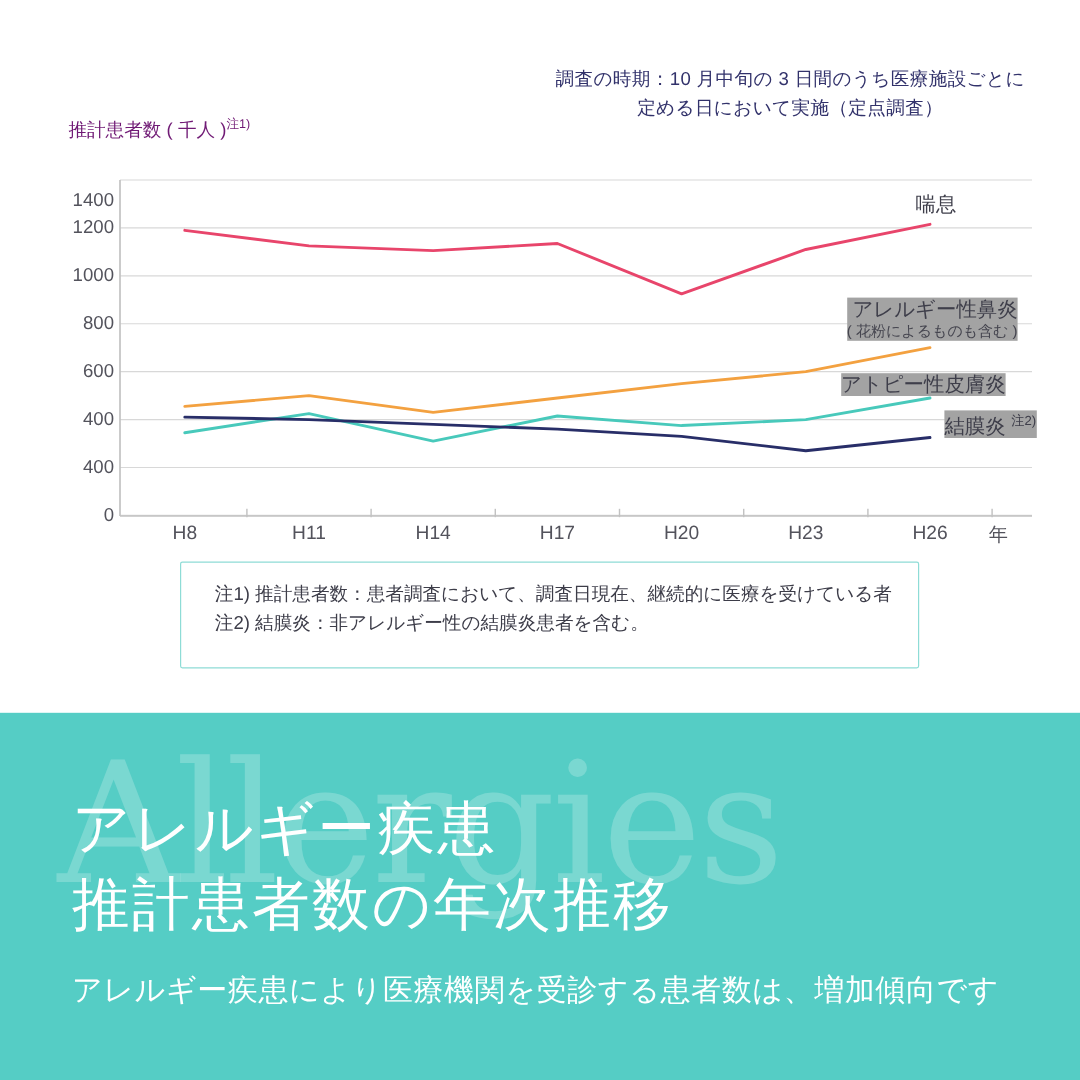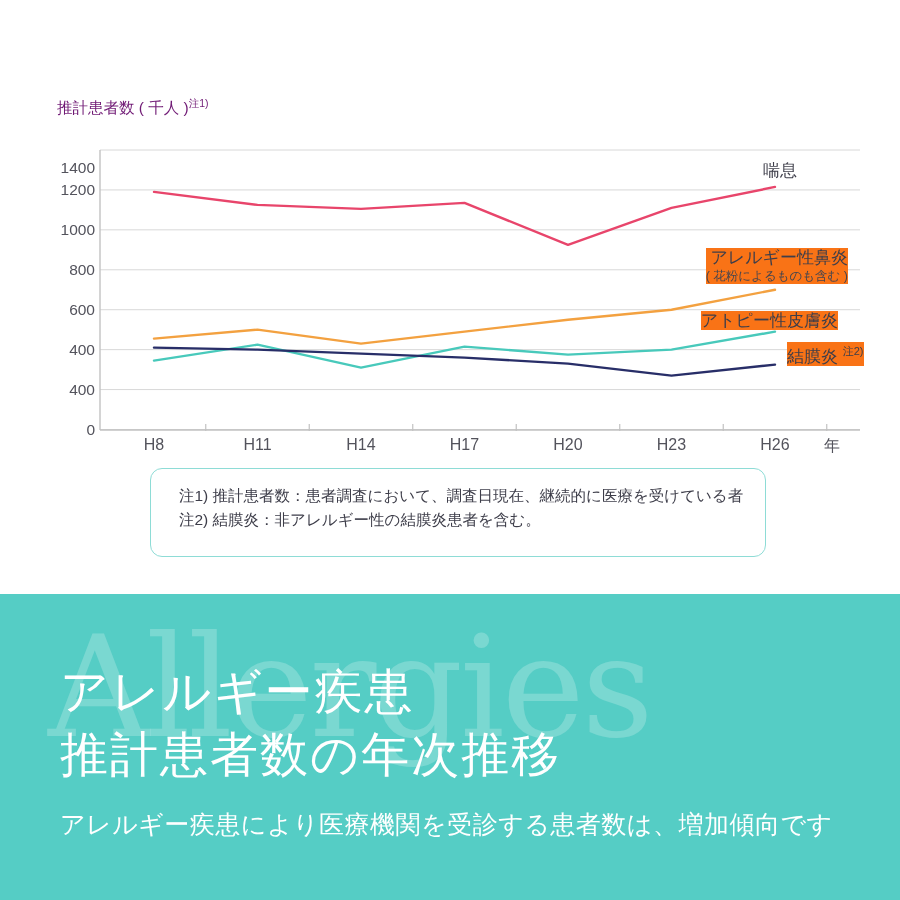--- a/index.html
+++ b/index.html
@@ -16,47 +16,51 @@
 
   
   .chart-area{position:absolute;left:0;top:0;width:900px;height:470px;}
   #chart-svg{position:absolute;left:0;top:0;}
   .tick-label{position:absolute;font-size:15.5px;color:#53535c;}
   .y-tick-label{width:60px;text-align:right;}
   .x-tick-label{width:70px;text-align:center;top:436px;font-size:16px;}
   .x-unit-label{position:absolute;top:436px;font-size:16px;color:#53535c;}
 
   
-  .series-label{position:absolute;color:#3e3e4a;font-size:17px;background:#f97316;line-height:19px;}
+  .series-label{position:absolute;color:#3e3e4a;font-size:17px;background:#a3a3a3;line-height:19px;}
   .label-asthma{left:763px;top:161px;background:transparent;}
   .label-rhinitis{right:52px;top:248px;text-align:right;}
   .label-rhinitis .sub{display:block;font-size:12.5px;line-height:15px;margin-top:2px;color:#45454f;}
   .label-atopic{right:62px;top:311px;}
   .label-conj{left:787px;top:342px;}
   .label-conj sup{font-size:11px;}
 
   
   .notes-box{position:absolute;left:150px;top:468px;width:616px;height:89px;
-    border:1px solid #8edcd6;border-radius:12px;background:#ffffff;box-sizing:border-box;}
+    border:1px solid #8edcd6;border-radius:2px;background:#ffffff;box-sizing:border-box;}
   .notes-text{margin:15px 0 0 28px;font-size:15.5px;line-height:24px;color:#3d3d49;}
 
   
   .footer{position:absolute;left:0;top:594px;width:900px;height:306px;overflow:hidden;}
   .watermark{position:absolute;left:48px;top:-8px;font-family:"DejaVu Serif","Liberation Serif",serif;
     font-size:140px;line-height:1.45;color:rgba(255,255,255,0.22);letter-spacing:-3px;white-space:nowrap;}
   .footer-title{position:absolute;left:60px;top:66px;font-family:"DejaVu Serif","Liberation Serif",serif;
     color:#ffffff;font-size:48px;line-height:63px;letter-spacing:2px;font-weight:normal;margin:0;}
   .footer-subtitle{position:absolute;left:60px;top:214px;font-family:"DejaVu Serif","Liberation Serif",serif;
     color:#ffffff;font-size:25px;letter-spacing:.5px;}
 </style>
 </head>
 <body>
 
 <div class="page">
 
+  <div class="annotation">
+    <div>調査の時期：10 月中旬の 3 日間のうち医療施設ごとに</div>
+    <div>定める日において実施（定点調査）</div>
+  </div>
 
   <div class="y-axis-title">
     <span>推計患者数 ( 千人 )</span><sup>注1)</sup>
   </div>
 
   <div class="chart-area">
     <svg id="chart-svg" width="900" height="470" viewBox="0 0 900 470">
         <line x1="100" y1="429.5" x2="860" y2="429.5" stroke="#d8d8d8" stroke-width="1"></line>
         <line x1="100" y1="389.57142857142856" x2="860" y2="389.57142857142856" stroke="#d8d8d8" stroke-width="1"></line>
         <line x1="100" y1="349.6428571428571" x2="860" y2="349.6428571428571" stroke="#d8d8d8" stroke-width="1"></line>

